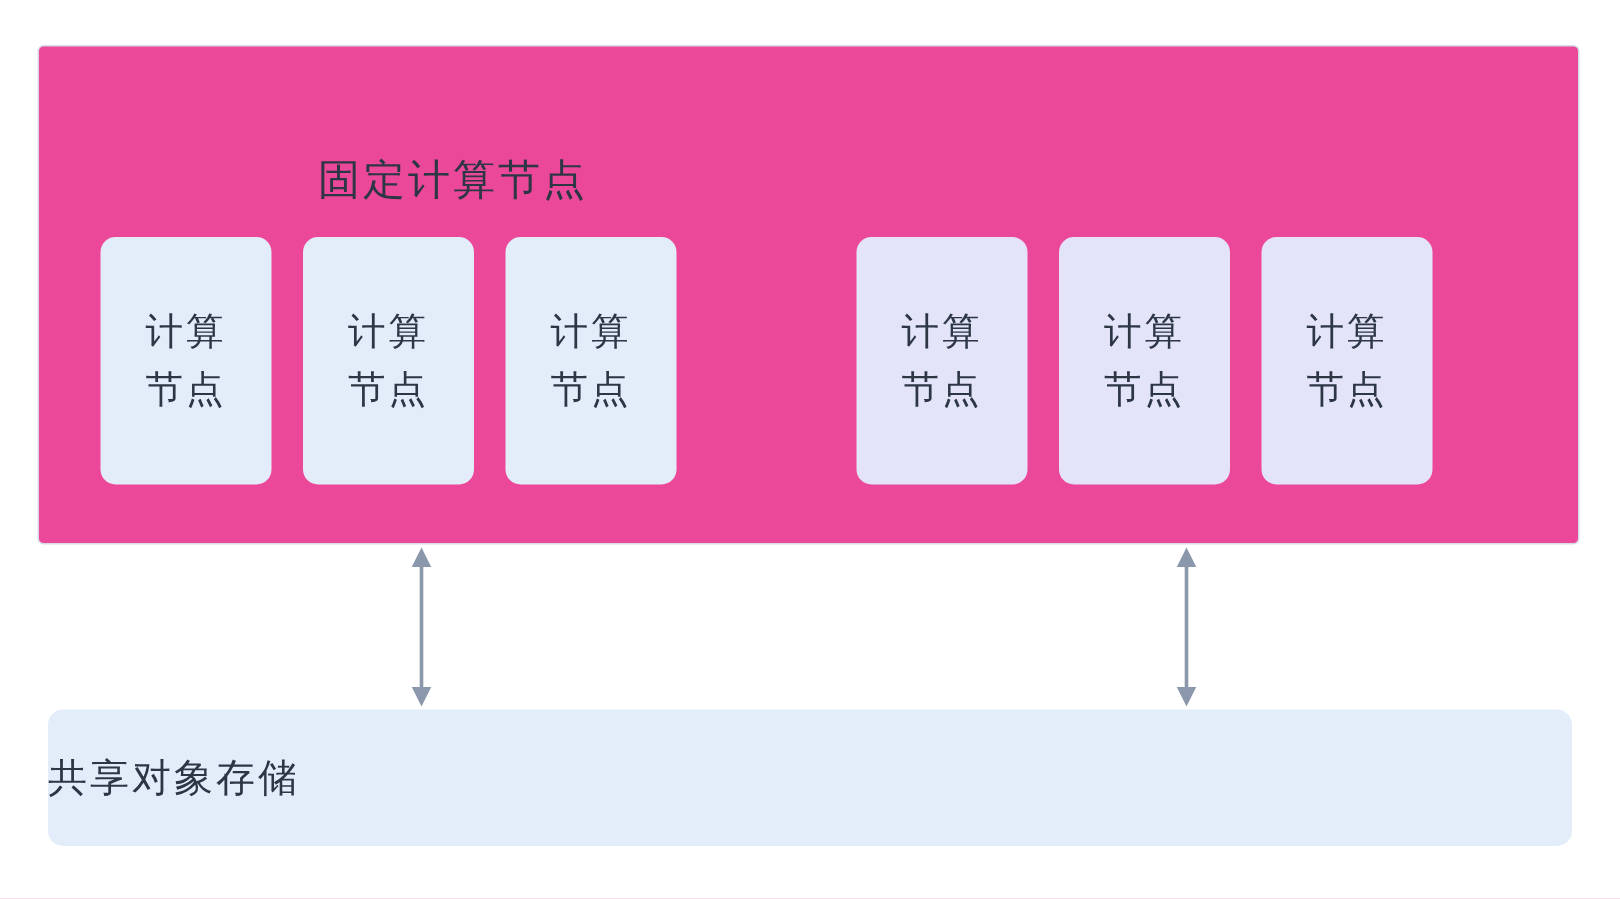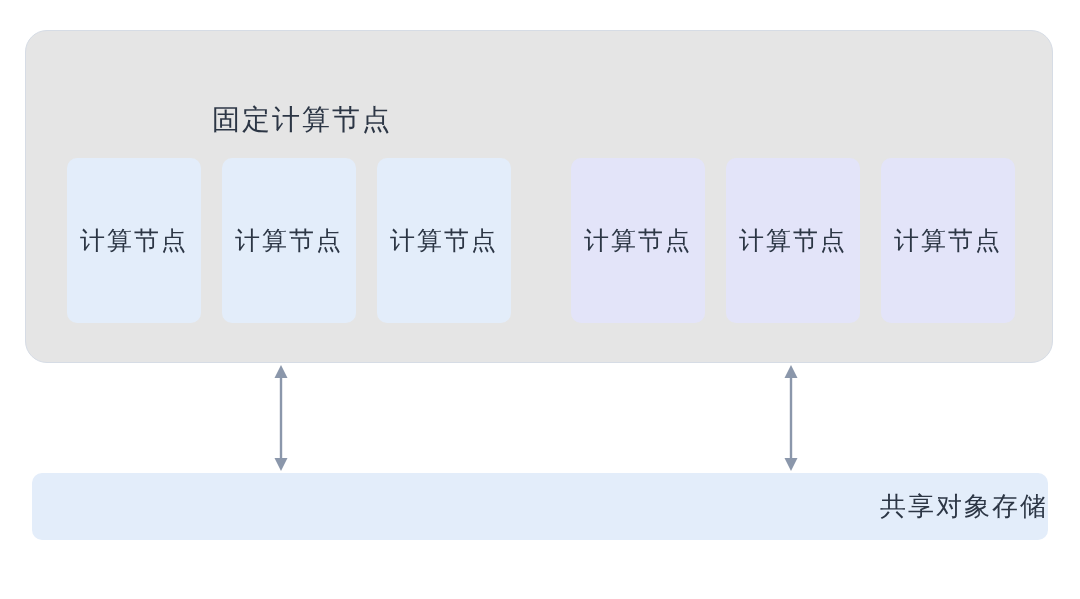--- a/index.html
+++ b/index.html
@@ -19,23 +19,23 @@
   }
 
   
   .compute-container {
     position: absolute;
     left: 25px;
     top: 30px;
     width: 1028px;
     height: 333px;
     box-sizing: border-box;
-    background: #e5e5e5;
+    background: #ec4899;
     border: 1.6px solid #D6DCE5;
-    border-radius: 22px;
+    border-radius: 4px;
   }
 
   
   .group-title {
     position: absolute;
     top: 68px;
     height: 42px;
     line-height: 42px;
     text-align: center;
     font-size: 28px;
@@ -51,25 +51,25 @@
     position: absolute;
     top: 127px;
     height: 165px;
     display: flex;
     gap: 21px;
   }
   .node-row.fixed   { left: 41px; }
   .node-row.elastic { left: 545px; }
 
   .node-box {
-    width: 134px;
+    width: 114px;
     height: 165px;
     border-radius: 10px;
     display: flex;
-    flex-direction: row;
+    flex-direction: column;
     align-items: center;
     justify-content: center;
     color: #2C3645;
     font-size: 25px;
     line-height: 1.55;
     letter-spacing: 2px;
   }
   .node-box.kind-fixed   { background: #E3EDFA; }
   .node-box.kind-elastic { background: #E3E4F9; }
   .node-line { white-space: nowrap; }
@@ -83,26 +83,26 @@
   }
   .connector.left  { left: 268px; }
   .connector.right { left: 778px; }
 
   
   .storage-bar {
     position: absolute;
     left: 32px;
     top: 473px;
     width: 1016px;
-    height: 67px;
+    height: 91px;
     background: #E3EDFA;
     border-radius: 10px;
     display: flex;
     align-items: center;
-    justify-content: flex-end;
+    justify-content: flex-start;
   }
   .storage-label {
     font-size: 26px;
     letter-spacing: 2px;
     color: #2C3645;
     white-space: nowrap;
   }
 </style>
 </head>
 <body>

